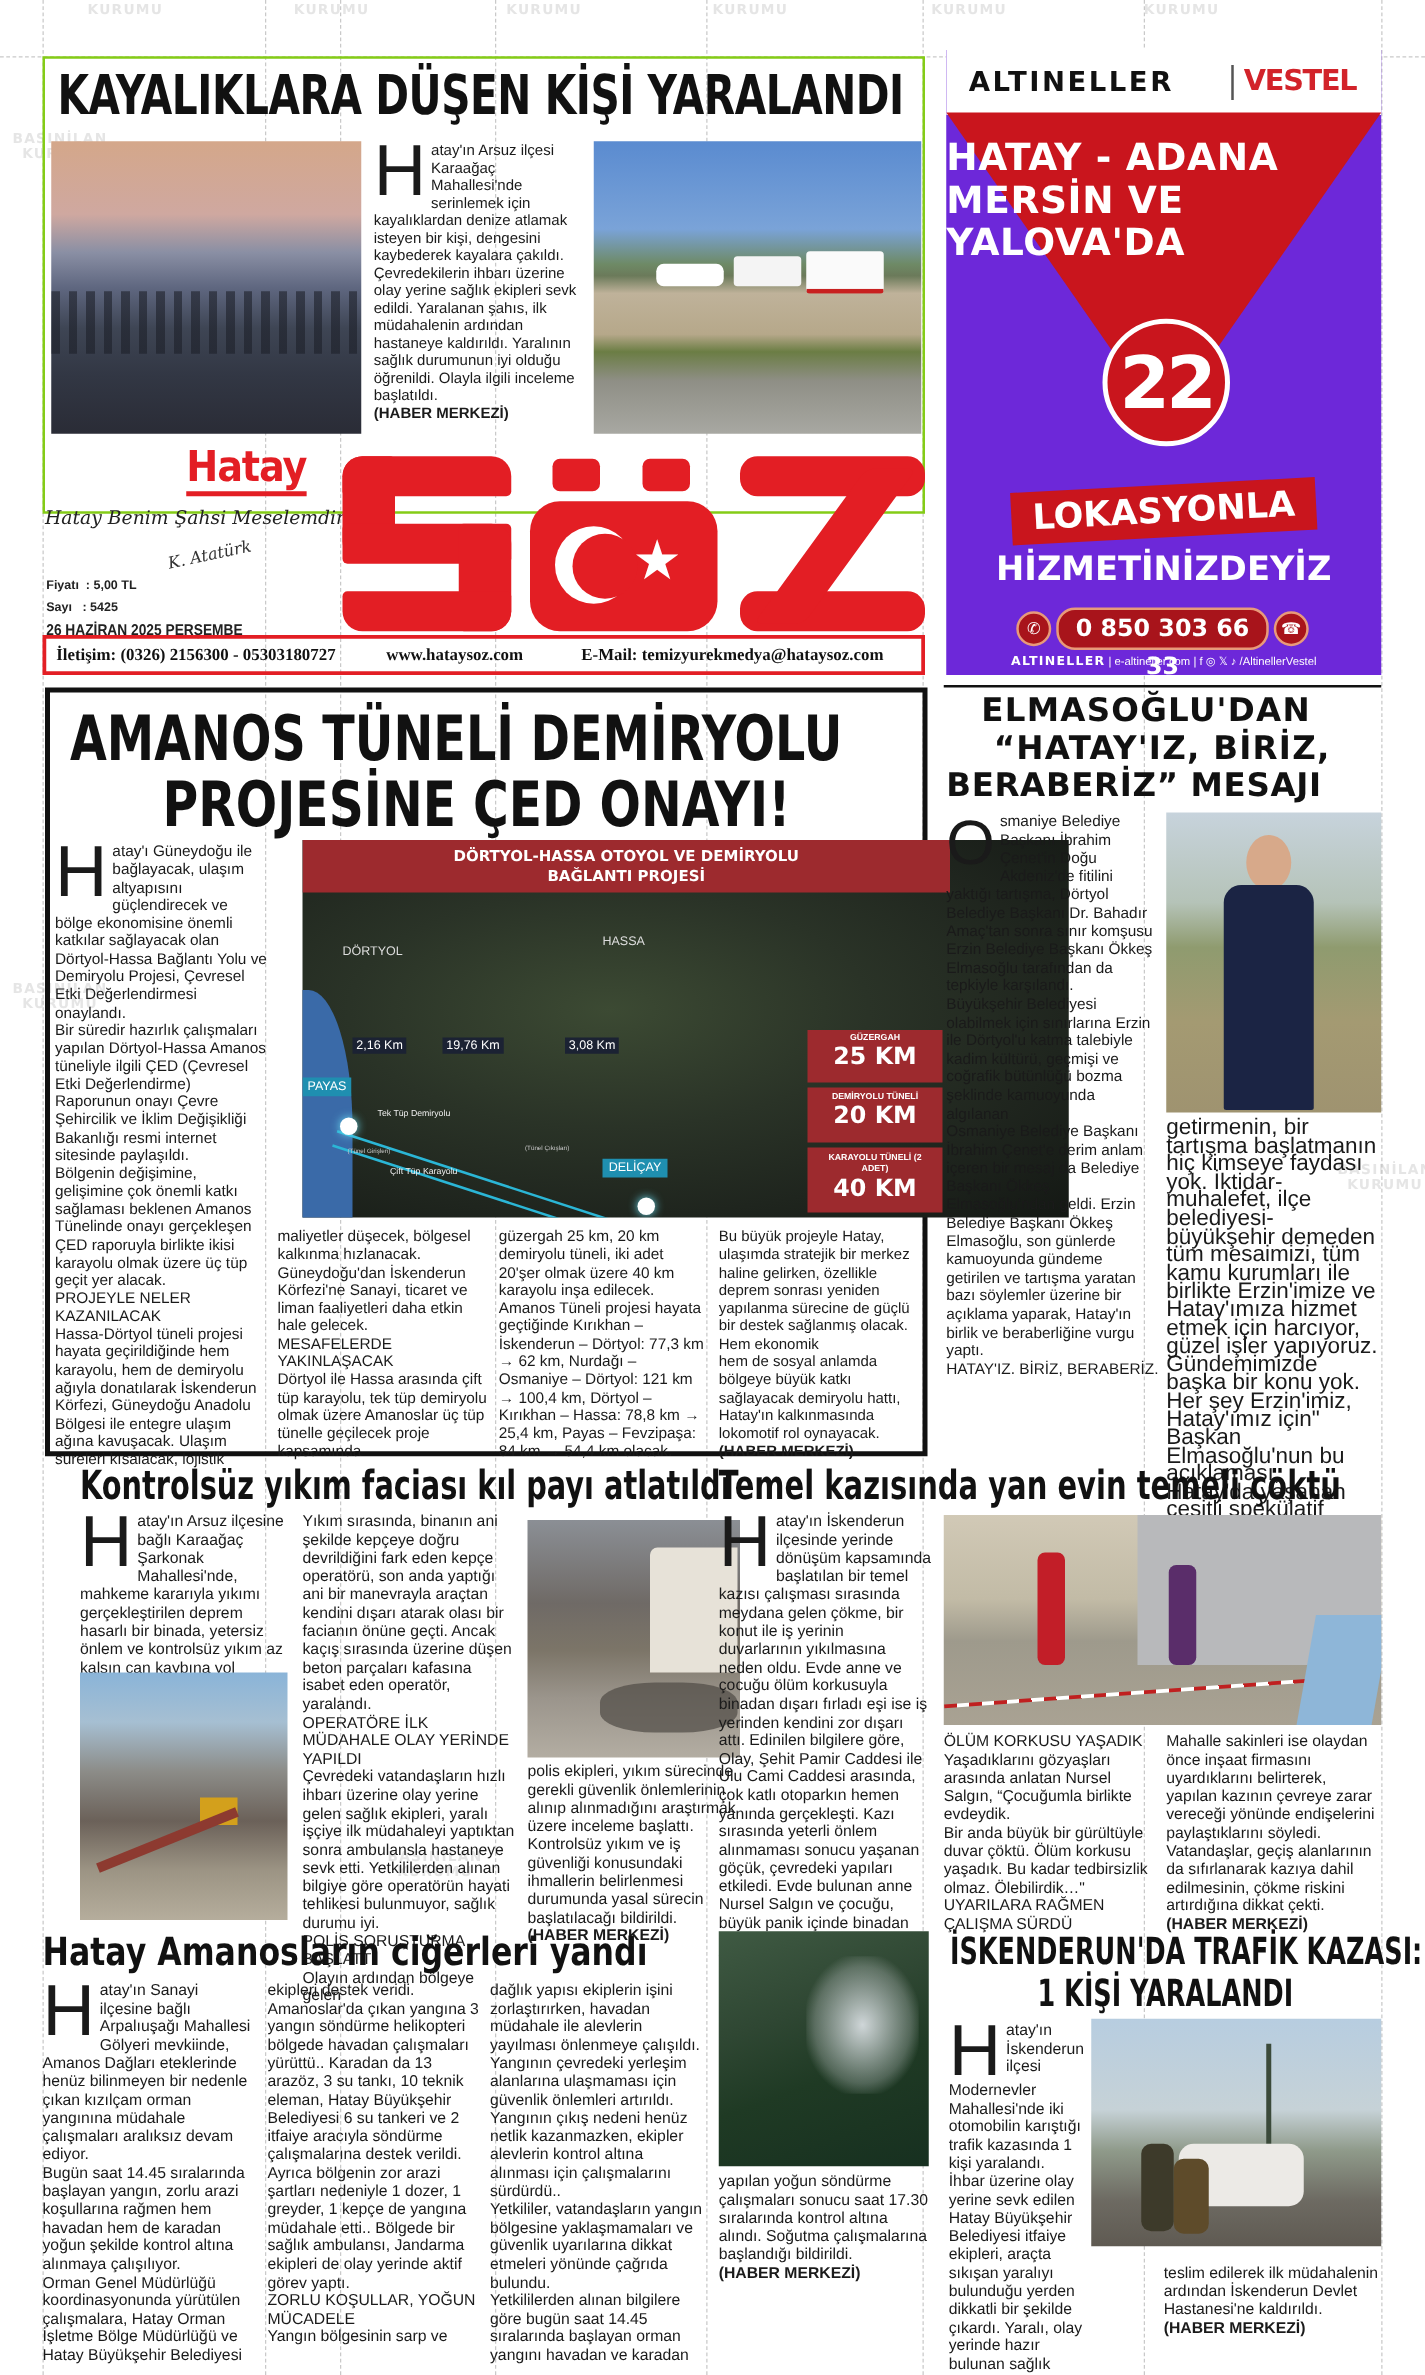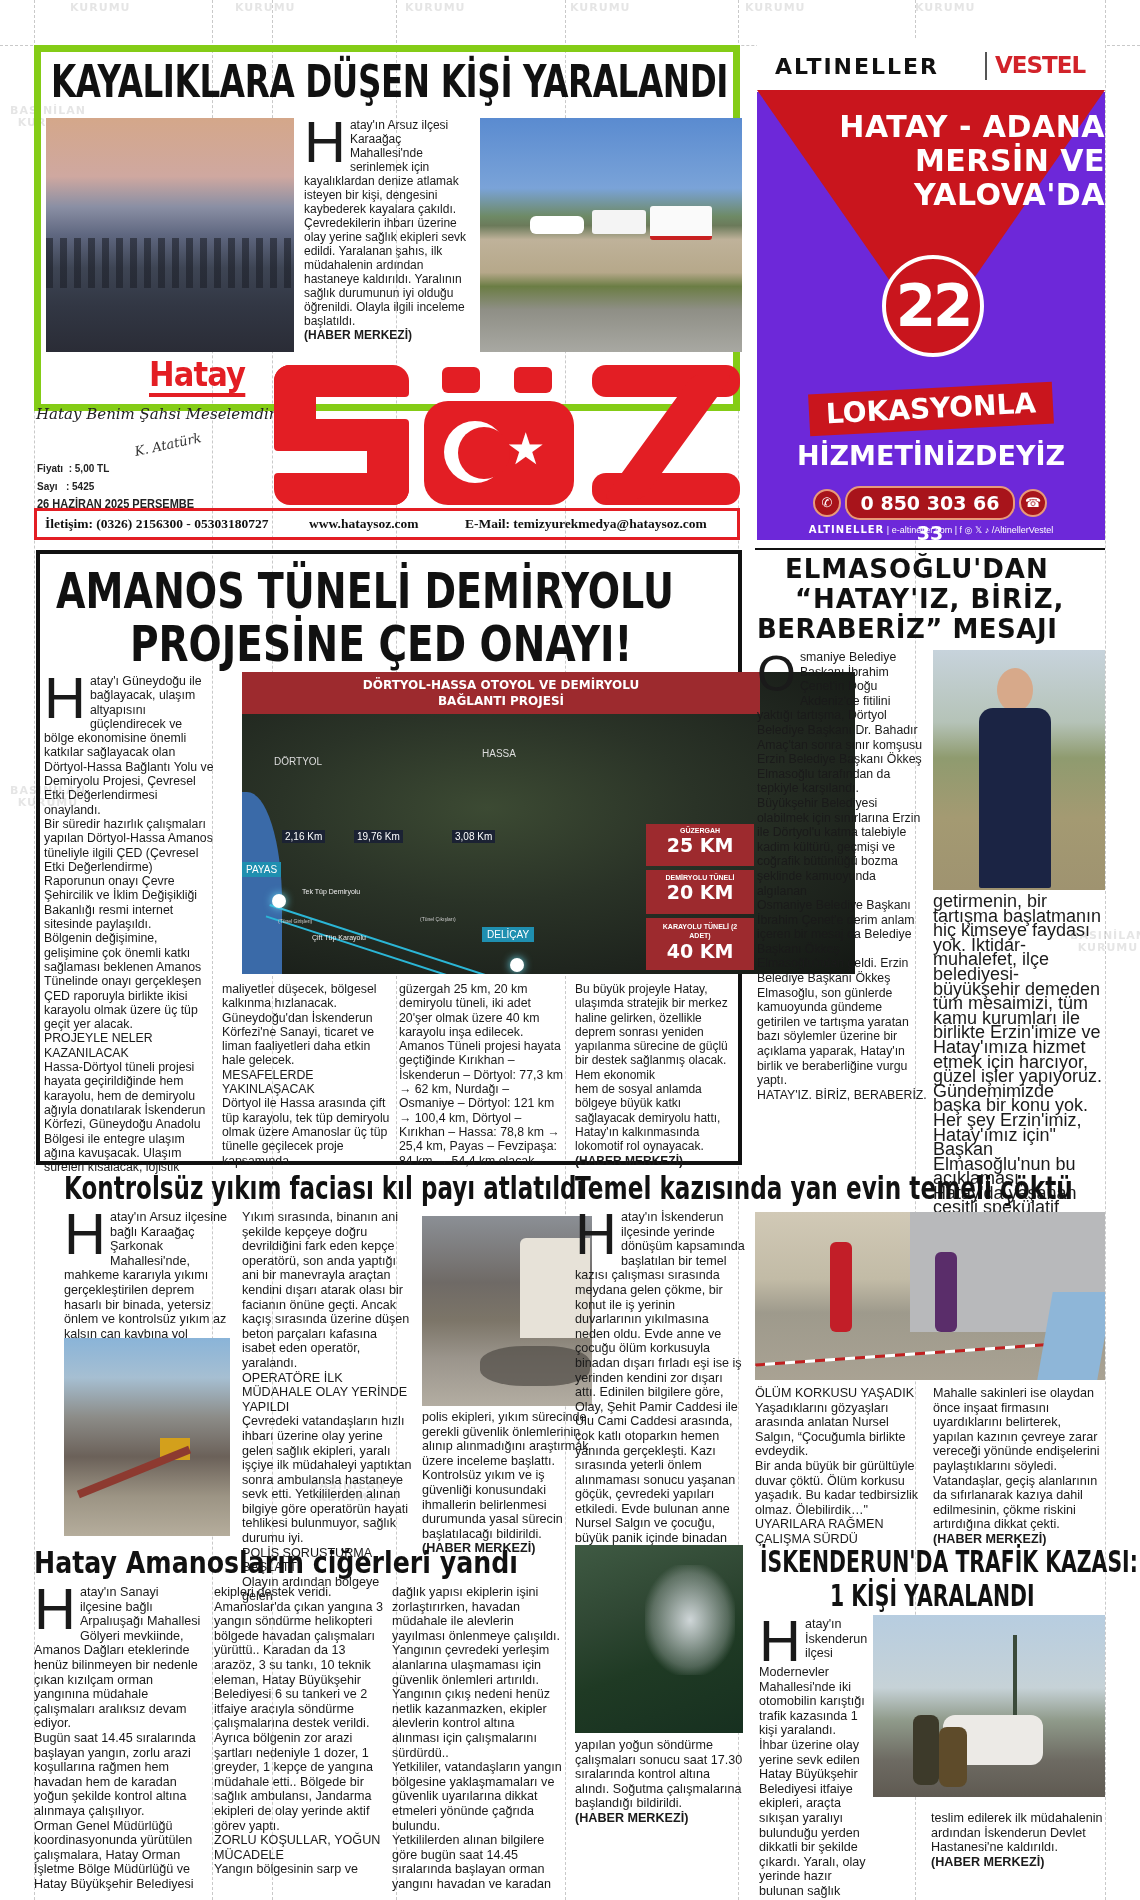--- a/index.html
+++ b/index.html
@@ -15,21 +15,21 @@
   .dashed-v{position:absolute;width:0;border-left:1px dashed #c9c9c9;}
   .dashed-h{position:absolute;height:0;border-top:1px dashed #c9c9c9;}
   .wm{position:absolute;color:rgba(180,180,180,0.35);font-family:"DejaVu Sans",sans-serif;font-weight:900;font-size:11px;letter-spacing:1px;text-align:center;line-height:12px;pointer-events:none;}
   
   .ad{position:absolute;left:757px;top:40px;width:348px;height:500px;background:#6d28d9;overflow:hidden;}
   .ad-top{position:absolute;left:0;top:0;width:348px;height:52px;background:#fff;}
   .ad-brand{position:absolute;top:14px;left:18px;font-family:"DejaVu Sans",sans-serif;font-weight:700;font-size:22px;letter-spacing:2px;color:#111;}
   .ad-brand2{position:absolute;top:12px;left:238px;font-family:"DejaVu Sans",sans-serif;font-weight:900;font-size:23px;color:#d2232a;letter-spacing:-1px;}
   .ad-sep{position:absolute;top:12px;left:228px;width:2px;height:28px;background:#555;}
   .ad-tri{position:absolute;left:0;top:50px;width:0;height:0;border-left:174px solid transparent;border-right:174px solid transparent;border-top:250px solid #c9151d;}
-  .ad-line{position:absolute;left:0;width:348px;text-align:right;color:#fff;font-family:"DejaVu Sans",sans-serif;font-weight:900;font-size:30px;line-height:34px;letter-spacing:0.5px;}
+  .ad-line{position:absolute;left:0;width:348px;text-align:left;color:#fff;font-family:"DejaVu Sans",sans-serif;font-weight:900;font-size:30px;line-height:34px;letter-spacing:0.5px;}
   .ad-circle{position:absolute;left:125px;top:215px;width:102px;height:102px;border-radius:50%;background:#c9151d;border:4px solid #fff;box-sizing:border-box;color:#fff;font-family:"DejaVu Sans",sans-serif;font-weight:900;font-size:58px;line-height:94px;text-align:center;letter-spacing:-3px;}
   .ad-lok{position:absolute;left:52px;top:348px;width:244px;height:42px;background:#c9151d;transform:rotate(-3deg);color:#fff;font-family:"DejaVu Sans",sans-serif;font-weight:900;font-size:28px;line-height:42px;text-align:center;}
   .ad-hiz{position:absolute;left:0;width:348px;top:400px;text-align:center;color:#fff;font-family:"DejaVu Sans",sans-serif;font-weight:900;font-size:27px;}
   .ad-phone{position:absolute;left:88px;top:446px;width:166px;height:30px;border-radius:15px;background:#a8141b;border:2px solid #e89a7a;color:#fff;font-family:"DejaVu Sans",sans-serif;font-weight:900;font-size:19px;line-height:30px;text-align:center;}
   .ad-ico{position:absolute;top:449px;width:24px;height:24px;border-radius:50%;background:#a8141b;border:2px solid #e89a7a;color:#fff;font-size:13px;line-height:24px;text-align:center;}
   .ad-foot{position:absolute;left:0;width:348px;top:484px;text-align:center;color:#fff;font-size:9px;white-space:nowrap;}
   .ad-foot b{font-family:"DejaVu Sans",sans-serif;letter-spacing:1px;font-size:10px;}
   
   .mast-s{position:absolute;background:#e31e24;}
 </style>
@@ -66,21 +66,21 @@
   </div>
 <div class="wm" style="left:1070px;top:930px;">
     <div>BASINİLAN</div>
     <div>KURUMU</div>
   </div>
 <div class="wm" style="left:310px;top:1480px;">
     <div>BASINİLAN</div>
     <div>KURUMU</div>
   </div>
 
-<section class="abs" style="left:34px;top:45px;width:706px;height:366px;border:7px solid #84cc16;box-sizing:border-box;">
+<section class="abs" style="left:34px;top:45px;width:706px;height:366px;border:2px solid #84cc16;box-sizing:border-box;">
   <div class="headline" style="position:absolute;left:10px;top:8px;font-size:44px;transform:scaleX(0.74);letter-spacing:-0.5px;">KAYALIKLARA DÜŞEN KİŞİ YARALANDI</div>
   <div class="photo" style="left:5px;top:66px;width:248px;height:234px;background:linear-gradient(180deg,#d4a78a 0%,#cfa8a0 25%,#8a8fa4 38%,#5f6780 50%,#3e4554 64%,#323744 80%,#2a2c36 100%);">
     <div style="position:absolute;left:0;top:120px;width:248px;height:50px;background:repeating-linear-gradient(90deg,#1c1f28 0 7px,transparent 7px 14px);opacity:0.6;"></div>
   </div>
   <div class="body" style="position:absolute;left:263px;top:66px;width:165px;font-size:12px;line-height:14px;">
     <span class="dropcap">H</span>
     <span>atay'ın Arsuz ilçesi Karaağaç Mahallesi'nde serinlemek için kayalıklardan denize atlamak isteyen bir kişi, dengesini kaybederek kayalara çakıldı. Çevredekilerin ihbarı üzerine olay yerine sağlık ekipleri sevk edildi. Yaralanan şahıs, ilk müdahalenin ardından hastaneye kaldırıldı. Yaralının sağlık durumunun iyi olduğu öğrenildi. Olayla ilgili inceleme başlatıldı.</span>
     <div class="credit">(HABER MERKEZİ)</div>
   </div>
   <div class="photo" style="left:439px;top:66px;width:262px;height:234px;background:linear-gradient(180deg,#5a8bd0 0%,#7aa3d8 30%,#6e8a66 42%,#6b7a5a 46%,#bfb29a 52%,#b6a88a 66%,#6b7d44 72%,#8f8f86 82%,#a8a8a2 100%);">

